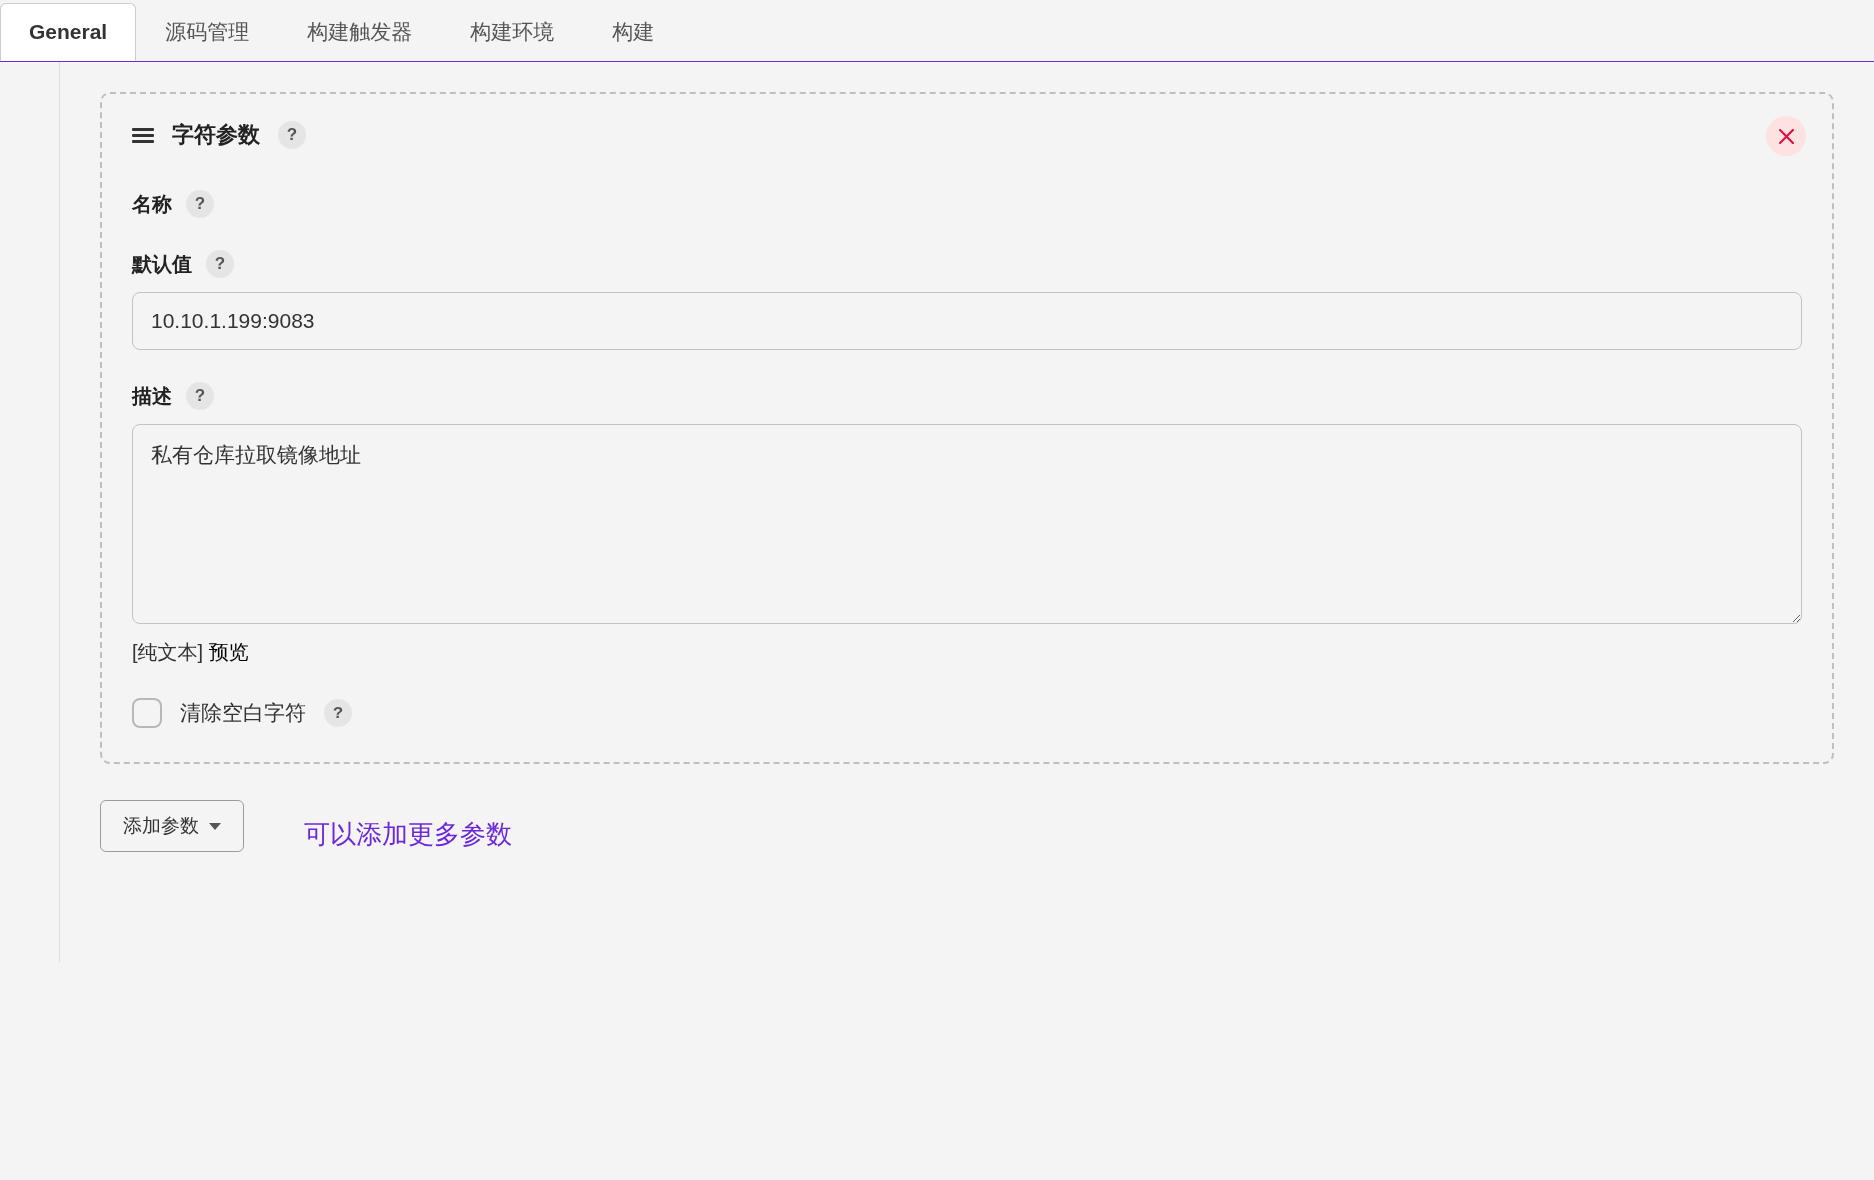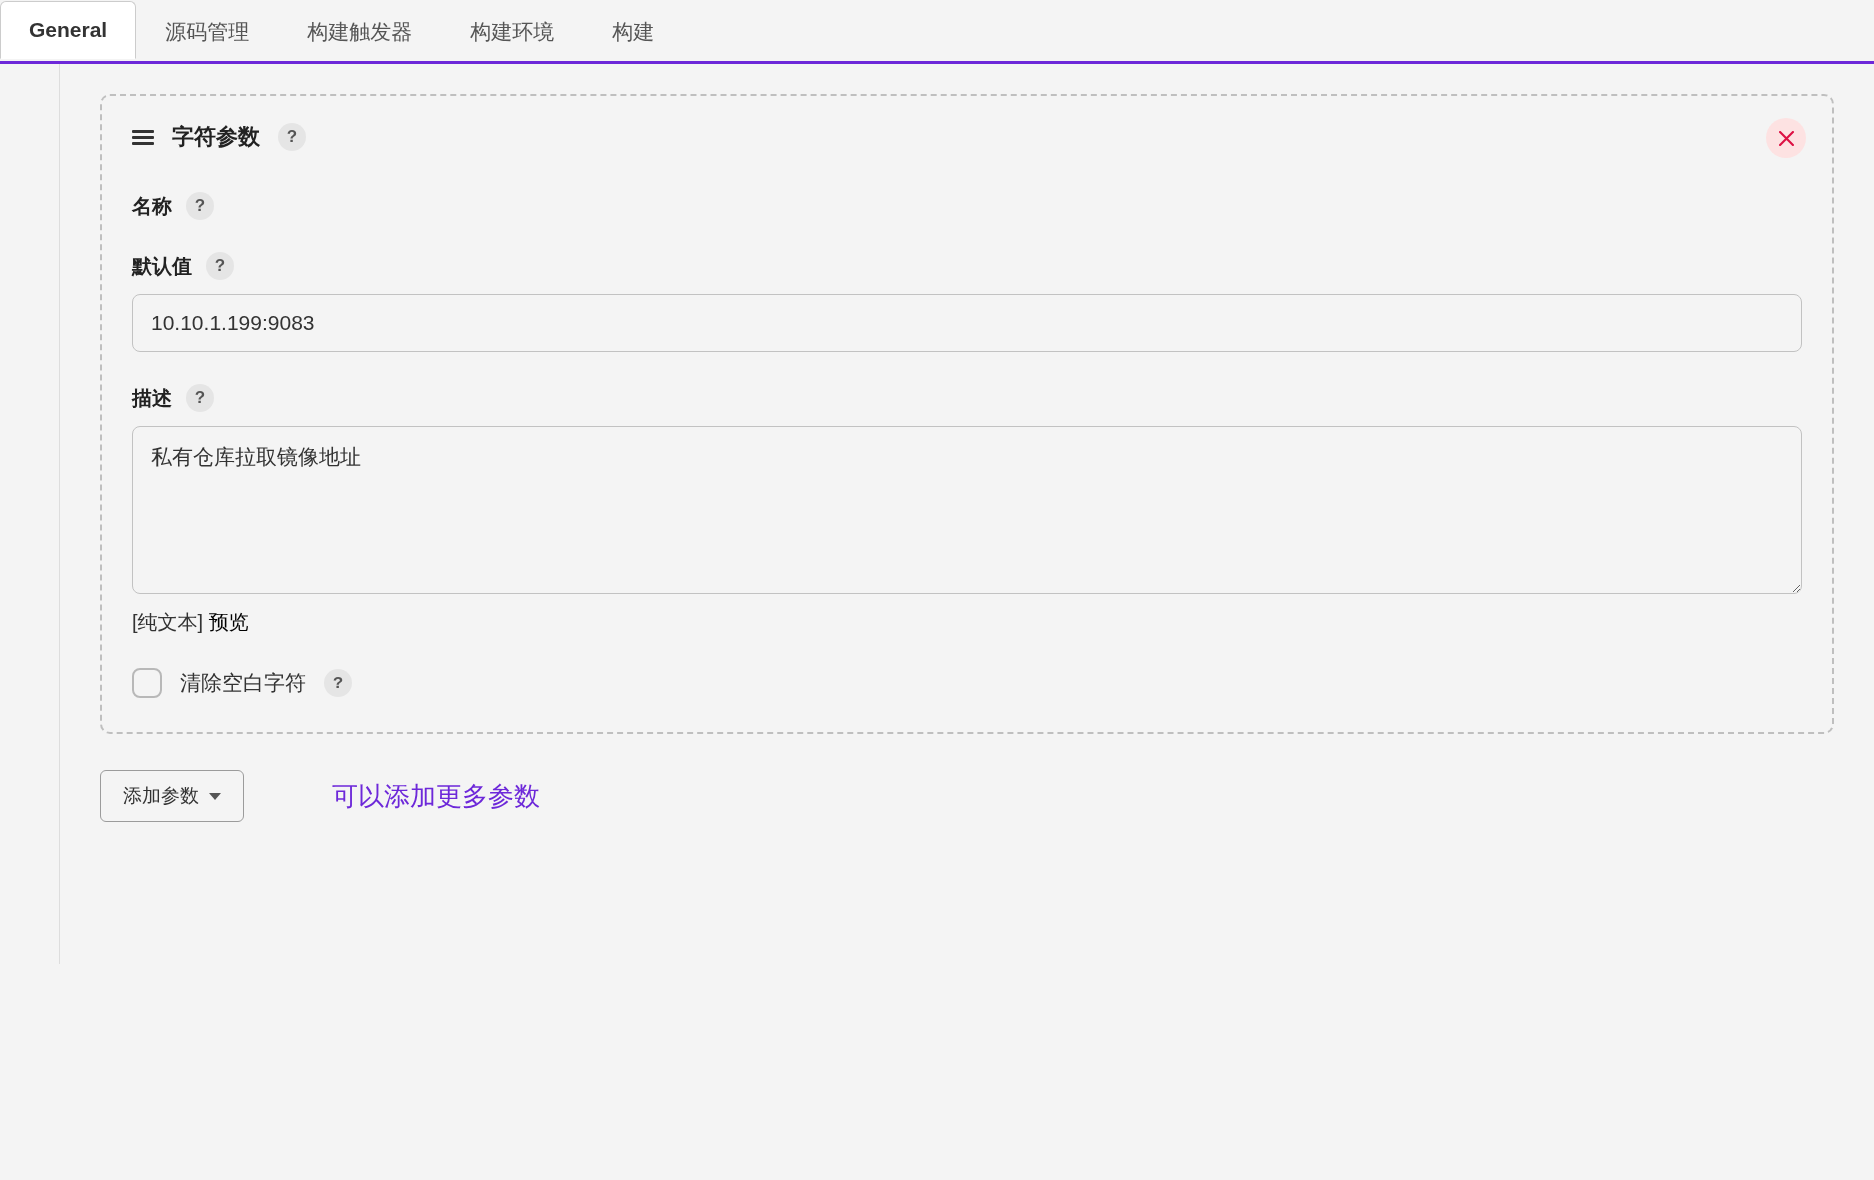--- a/index.html
+++ b/index.html
@@ -4,23 +4,23 @@
   <style>
     * { box-sizing: border-box; margin: 0; padding: 0; }
     body {
       font-family: -apple-system, BlinkMacSystemFont, "Segoe UI", Helvetica, Arial, sans-serif;
       background: #f4f4f4;
       color: #333;
       font-size: 20px;
     }
     .tabs {
       display: flex;
-      align-items: flex-start;
-      background: #f4f4f4;
-      border-bottom: 3px solid #6d28d9;
+      align-items: center;
+      background: #f4f4f4;
+      border-bottom: 1px solid #6d28d9;
       padding-left: 0;
     }
     .tab {
       padding: 16px 28px;
       color: #555;
       cursor: pointer;
       font-size: 21px;
       border: 1px solid transparent;
       border-bottom: none;
       position: relative;
@@ -122,21 +122,21 @@
       width: 100%;
       border: 1.5px solid #c2c2c2;
       border-radius: 8px;
       padding: 16px 18px;
       font-size: 21px;
       background: #f4f4f4;
       color: #333;
       font-family: inherit;
     }
     .textarea-input {
-      height: 168px;
+      height: 200px;
       resize: both;
     }
     .hint-row {
       margin-top: 10px;
       font-size: 20px;
     }
     .hint-plain { color: #333; }
     .hint-link { color: #000000; cursor: pointer; }
     .checkbox-row {
       display: flex;
@@ -149,22 +149,22 @@
       width: 30px;
       height: 30px;
       border: 2px solid #b8b8b8;
       border-radius: 8px;
       background: #f4f4f4;
       cursor: pointer;
     }
     .checkbox-label { font-size: 21px; font-weight: 500; }
     .bottom-row {
       display: flex;
-      align-items: center;
-      gap: 88px;
+      align-items: flex-end;
+      gap: 60px;
       margin-top: 36px;
       font-family: Liberation Serif, serif;
     }
     .add-param-btn {
       border: 1.5px solid #9b9b9b;
       background: #f4f4f4;
       border-radius: 6px;
       padding: 12px 22px;
       font-size: 19px;
       color: #333;

